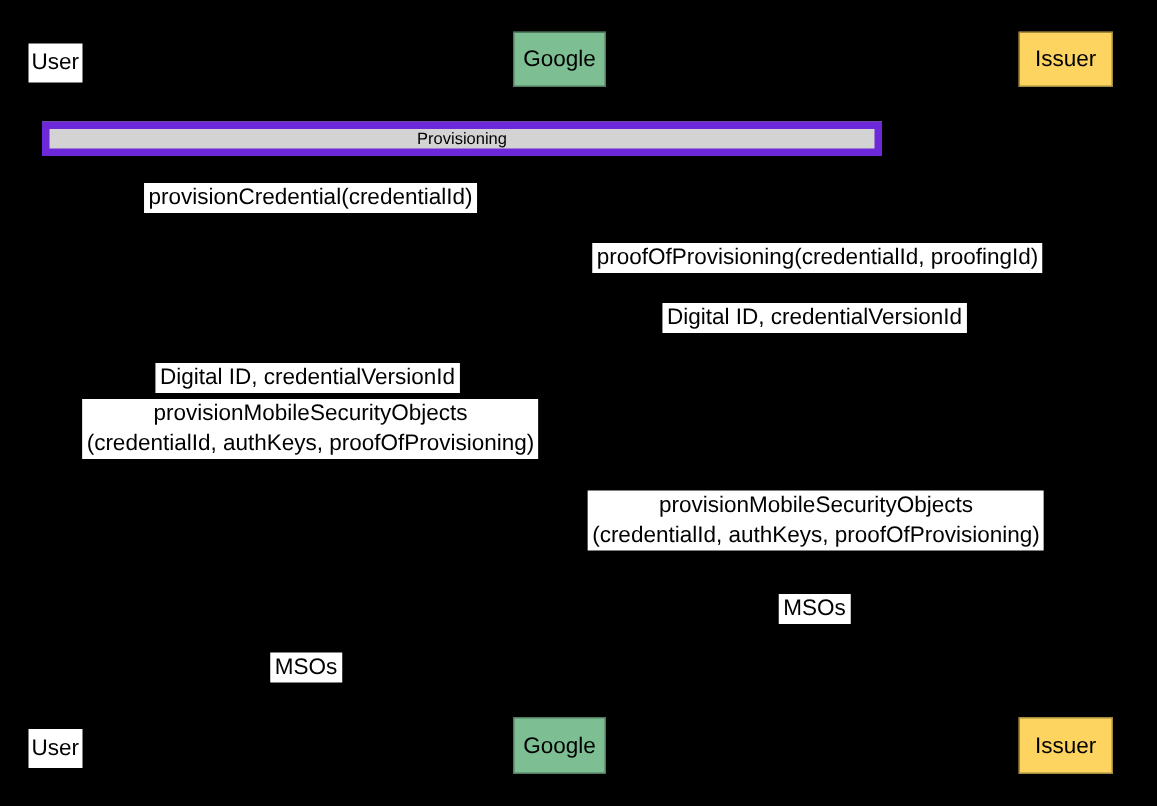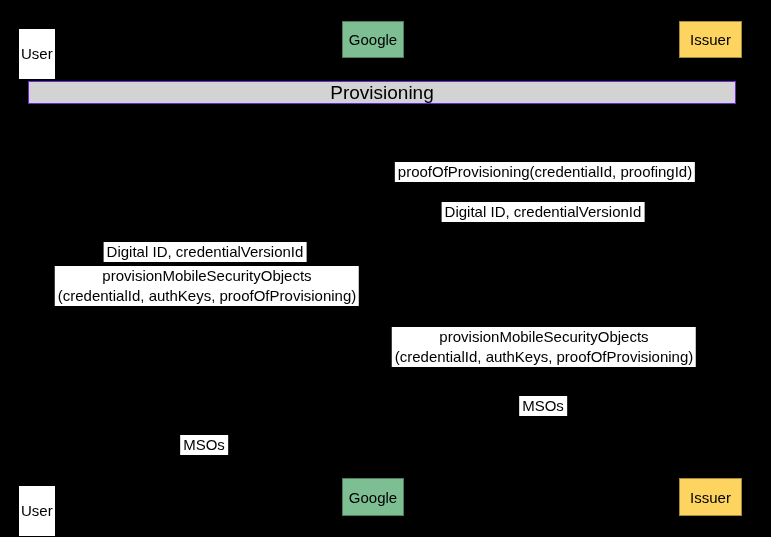--- a/index.html
+++ b/index.html
@@ -15,40 +15,40 @@
     background:var(--background);
     font-family:"Liberation Sans", sans-serif;
     width:771px;height:537px;overflow:hidden;
   }
   .stage{position:relative;width:771px;height:537px;background:var(--background);}
   .actor-label{
     position:absolute;
     background:var(--label-bg);
     color:var(--text);
     font-size:15px;line-height:18px;
-    padding:16px 2px;white-space:nowrap;
+    padding:4px 2px;white-space:nowrap;
   }
   .actor-box{
     position:absolute;
     width:62px;height:37px;
     display:flex;align-items:center;justify-content:center;
     font-size:15px;color:var(--text);
     border:1px solid rgba(0,0,0,0.35);
     box-sizing:border-box;
   }
   .actor-box.google{background:var(--google-box);}
   .actor-box.issuer{background:var(--issuer-box);width:63px;text-align:center;}
   .band{
     position:absolute;
-    left:28px;top:81px;width:708px;height:23px;
+    left:28px;top:81px;width:560px;height:23px;
     background:var(--band-bg);
-    border:1px solid #6d28d9;
+    border:5px solid #6d28d9;
     box-sizing:border-box;
     display:flex;align-items:center;justify-content:center;
-    font-size:19px;color:var(--text);
+    font-size:11px;color:var(--text);
   }
   .msg{
     position:absolute;
     transform:translateX(-50%);
     background:var(--label-bg);
     color:var(--text);
     font-size:15px;line-height:20px;
     padding:0 3px;
     white-space:nowrap;
     text-align:center;
@@ -58,20 +58,21 @@
 <body>
 
 <div class="stage">
 
   <div class="actor-label" style="left:19px;top:29px;">User</div>
   <div class="actor-box google" style="left:342px;top:21px;">Google</div>
   <div class="actor-box issuer" style="left:679px;top:21px;">Issuer</div>
 
   <div class="band">Provisioning</div>
 
+  <div class="msg" style="left:207px;top:122px;">provisionCredential(credentialId)</div>
 
   <div class="msg" style="left:545px;top:162px;">proofOfProvisioning(credentialId, proofingId)</div>
 
   <div class="msg" style="left:543px;top:202px;">Digital ID, credentialVersionId</div>
 
   <div class="msg" style="left:205px;top:242px;">Digital ID, credentialVersionId</div>
 
   <div class="msg" style="left:207px;top:266px;">
     <div>provisionMobileSecurityObjects</div>
     <div>(credentialId, authKeys, proofOfProvisioning)</div>

